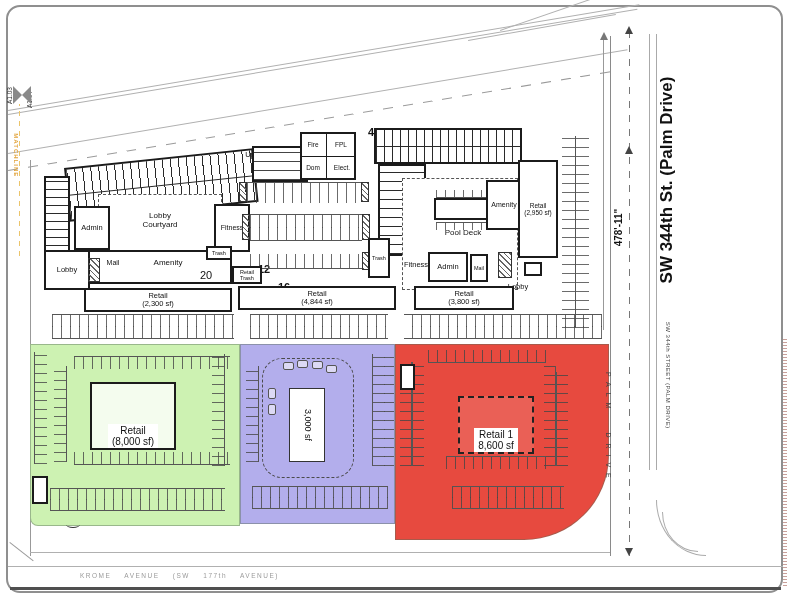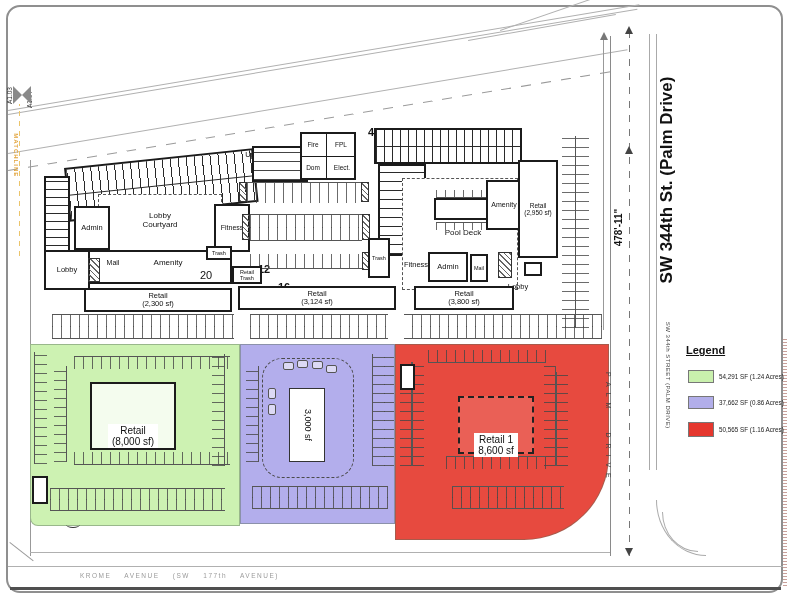--- a/index.html
+++ b/index.html
@@ -128,21 +128,21 @@
   <div class="room" style="left:232px;top:266px;width:30px;height:18px;">
     <span class="lbl" style="position:static;font-size:5.5px;">
       <span style="display:block;">Retail</span>
       <span style="display:block;">Trash</span>
     </span>
   </div>
   <div class="lbl" style="left:274px;top:281px;width:20px;font-size:11px;font-weight:bold;">16</div>
   <div class="room" style="left:238px;top:286px;width:158px;height:24px;">
     <span class="lbl" style="position:static;font-size:7.5px;">
       <span style="display:block;">Retail</span>
-      <span style="display:block;">(3,124 sf)</span>
+      <span style="display:block;">(4,844 sf)</span>
     </span>
   </div>
 
   <div class="lbl" style="left:364px;top:126px;width:14px;font-size:11px;font-weight:bold;">4</div>
   <div class="bldg units" style="left:374px;top:128px;width:148px;height:36px;"></div>
   <div class="bldg" style="left:378px;top:164px;width:48px;height:92px;background-image:repeating-linear-gradient(0deg,#2a2a2a 0 1px,transparent 1px 9px);"></div>
   <div class="abs" style="left:402px;top:178px;width:116px;height:112px;background:#fff;border:1px dashed #555;box-sizing:border-box;"></div>
   <div class="ch" style="left:436px;top:190px;width:52px;height:7px;border-bottom:1px solid #555;"></div>
   <div class="bldg" style="left:434px;top:198px;width:56px;height:22px;"></div>
   <div class="ch" style="left:436px;top:222px;width:52px;height:7px;border-top:1px solid #555;"></div>
@@ -220,21 +220,21 @@
 
   <div class="ch bb" style="left:428px;top:350px;width:118px;height:12px;"></div>
   <div class="cv br" style="left:400px;top:362px;width:11px;height:104px;"></div>
   <div class="cv bl" style="left:412px;top:362px;width:11px;height:104px;"></div>
   <div class="cv br" style="left:544px;top:366px;width:11px;height:100px;"></div>
   <div class="cv bl" style="left:556px;top:372px;width:11px;height:94px;"></div>
   <div class="ch bt" style="left:446px;top:456px;width:100px;height:12px;"></div>
   <div class="ch bt" style="left:452px;top:486px;width:112px;height:11px;"></div>
   <div class="ch bb" style="left:452px;top:497px;width:112px;height:11px;"></div>
   <div class="room" style="left:400px;top:364px;width:15px;height:26px;"></div>
-  <div class="abs" style="left:458px;top:396px;width:76px;height:58px;border:2px dashed #222;box-sizing:border-box;display:flex;align-items:center;justify-content:center;background:rgba(255,255,255,.12);">
+  <div class="abs" style="left:458px;top:396px;width:76px;height:58px;border:2px dashed #222;box-sizing:border-box;display:flex;align-items:flex-end;justify-content:center;background:rgba(255,255,255,.12);">
     <span class="lbl whitepatch" style="position:static;font-size:10px;">
       <span style="display:block;">Retail 1</span>
       <span style="display:block;">8,600 sf</span>
     </span>
   </div>
 
   <div class="abs" style="left:66px;top:521px;width:14px;height:6px;border-bottom:1.5px solid #333;border-radius:0 0 50% 50%;"></div>
   <div class="hline" style="left:30px;top:552px;width:580px;"></div>
   <div class="hline" style="left:8px;top:566px;width:775px;"></div>
   <div class="lbl" style="left:80px;top:572px;font-size:6.5px;color:#9a9a9a;letter-spacing:1.5px;word-spacing:10px;text-align:left;">KROME AVENUE (SW 177th AVENUE)</div>
@@ -250,23 +250,14 @@
   <div class="arc" style="left:662px;top:512px;width:36px;height:40px;"></div>
 
   <div class="vline" style="left:603px;top:38px;height:292px;background:#999;"></div>
   <div class="tri-up" style="left:600px;top:32px;border-bottom-color:#777;"></div>
   <div class="lbl" style="left:582px;top:222px;width:72px;font-size:10px;font-weight:600;transform:rotate(-90deg);">478'-11"</div>
 
   <div class="lbl" style="left:542px;top:168px;width:256px;height:24px;font-size:17px;font-weight:bold;transform:rotate(-90deg);">SW 344th St. (Palm Drive)</div>
   <div class="lbl" style="left:556px;top:372px;width:224px;font-size:6px;color:#444;letter-spacing:.5px;transform:rotate(90deg);">SW 344th STREET (PALM DRIVE)</div>
   <div class="lbl" style="left:532px;top:424px;width:152px;font-size:7px;color:#444;letter-spacing:6px;word-spacing:10px;transform:rotate(90deg);">PALM DRIVE</div>
 
-  <div class="abs" style="left:680px;top:340px;width:106px;height:110px;">
-    <div class="lbl" style="left:6px;top:4px;font-size:11px;font-weight:bold;text-decoration:underline;text-align:left;">Legend</div>
-    <div class="swatch" style="left: 8px; top: 30px; background-color: rgb(201, 240, 173);"></div>
-    <div class="lbl" style="left:39px;top:34px;font-size:6.3px;text-align:left;color:#222;">54,291 SF (1.24 Acres)</div>
-    <div class="swatch" style="left: 8px; top: 56px; background-color: rgb(178, 174, 234);"></div>
-    <div class="lbl" style="left:39px;top:60px;font-size:6.3px;text-align:left;color:#222;">37,662 SF (0.86 Acres)</div>
-    <div class="swatch" style="left: 8px; top: 82px; height: 15px; background-color: rgb(229, 55, 46);"></div>
-    <div class="lbl" style="left:39px;top:87px;font-size:6.3px;text-align:left;color:#222;">50,565 SF (1.16 Acres)</div>
-  </div>
 
 </div>
 
 </body></html>

